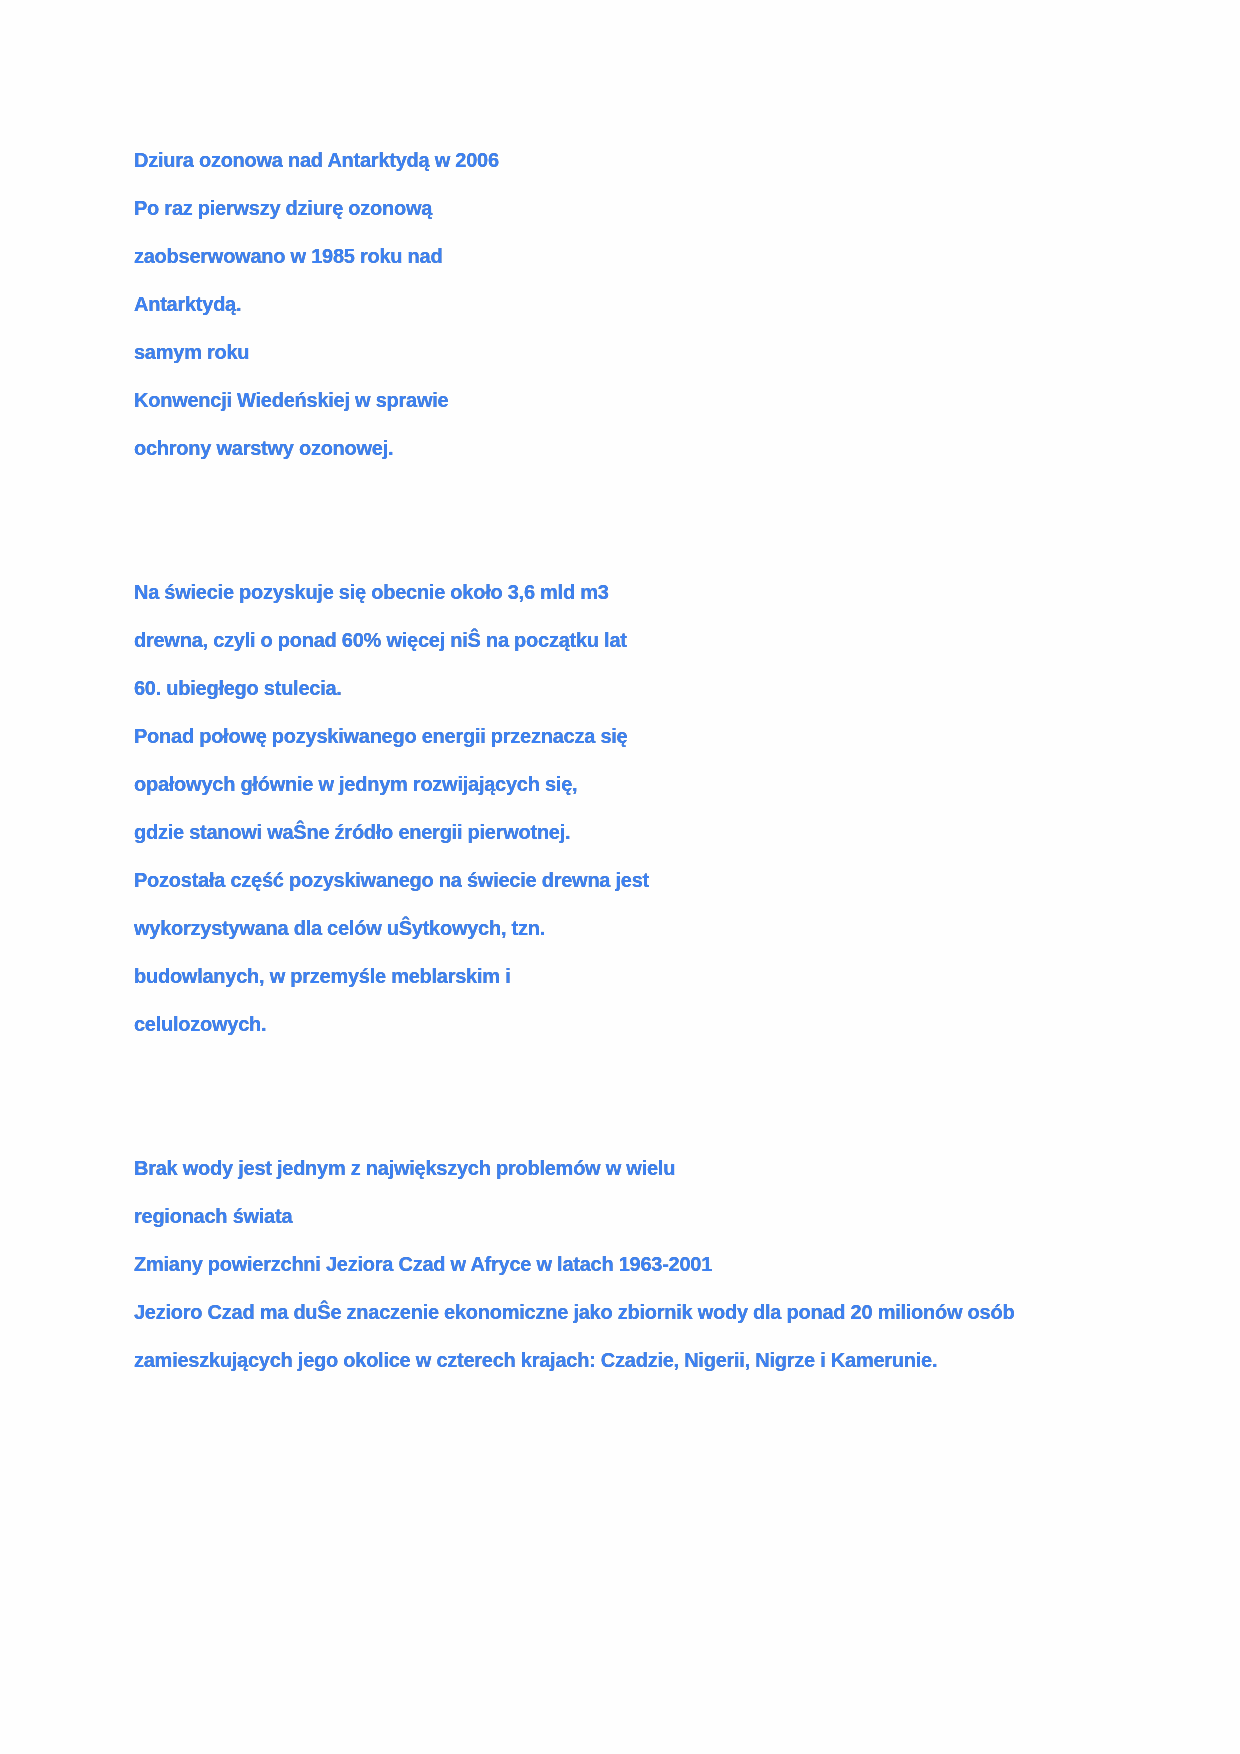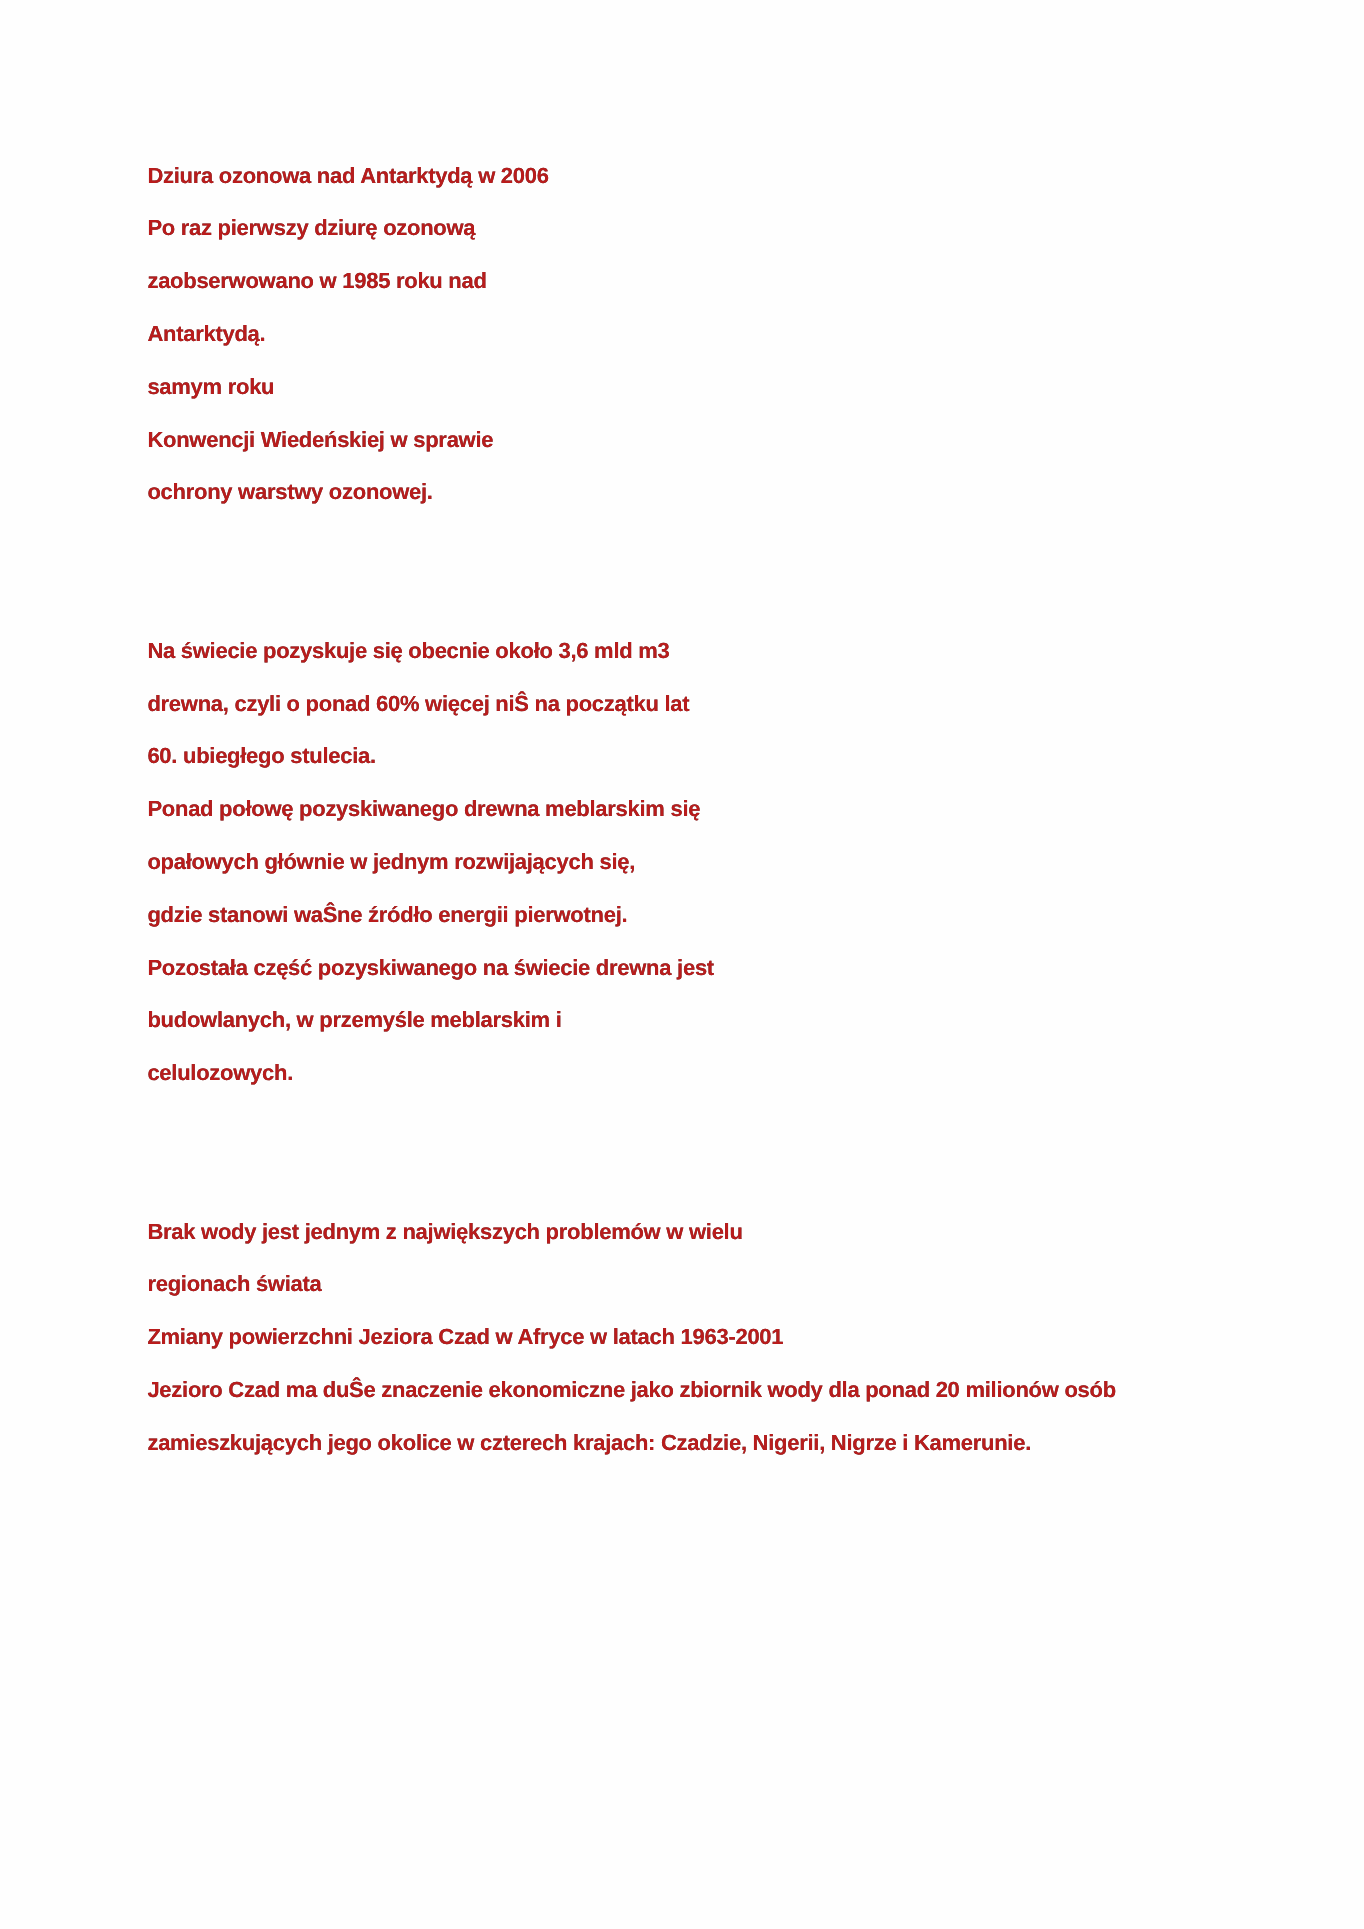--- a/index.html
+++ b/index.html
@@ -12,21 +12,21 @@
     width: 1240px;
     height: 1754px;
     box-sizing: border-box;
     background: #fefefe;
     padding: 136px 110px 0 134px;
     font-family: "Liberation Sans", sans-serif;
     font-weight: 600;
     font-size: 20px;
     line-height: 48px;
     letter-spacing: -0.25px;
-    color: #b91c1c;
+    color: #3b82f6;
     text-shadow: 0 0 0.6px rgba(20,20,20,0.75);
     overflow: hidden;
   }
   .text-section { display: block; }
   .line {
     height: 48px;
     white-space: nowrap;
     overflow: visible;
   }
   .section-spacer {
@@ -47,24 +47,25 @@
     <div class="line">Konwencji Wiedeńskiej w sprawie</div>
     <div class="line">ochrony warstwy ozonowej.</div>
   </div>
 
   <div class="section-spacer"></div>
 
   <div class="text-section">
     <div class="line">Na świecie pozyskuje się obecnie około 3,6 mld m3</div>
     <div class="line">drewna, czyli o ponad 60% więcej niŜ na początku lat</div>
     <div class="line">60. ubiegłego stulecia.</div>
-    <div class="line">Ponad połowę pozyskiwanego drewna meblarskim się</div>
+    <div class="line">Ponad połowę pozyskiwanego energii przeznacza się</div>
     <div class="line">opałowych głównie w jednym rozwijających się,</div>
     <div class="line">gdzie stanowi waŜne źródło energii pierwotnej.</div>
     <div class="line">Pozostała część pozyskiwanego na świecie drewna jest</div>
+    <div class="line">wykorzystywana dla celów uŜytkowych, tzn.</div>
     <div class="line">budowlanych, w przemyśle meblarskim i</div>
     <div class="line">celulozowych.</div>
   </div>
 
   <div class="section-spacer"></div>
 
   <div class="text-section">
     <div class="line">Brak wody jest jednym z największych problemów w wielu</div>
     <div class="line">regionach świata</div>
     <div class="line">Zmiany powierzchni Jeziora Czad w Afryce w latach 1963-2001</div>

